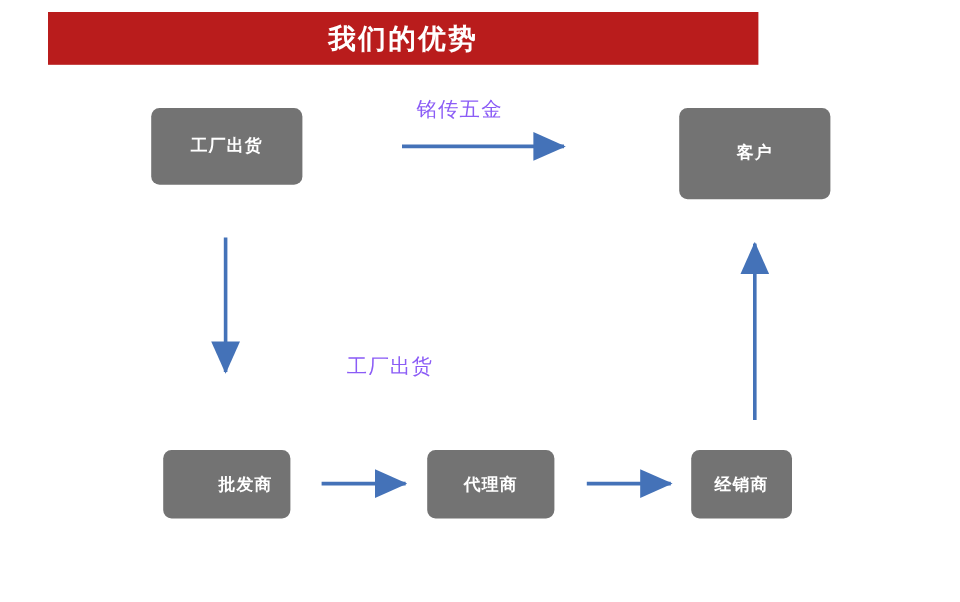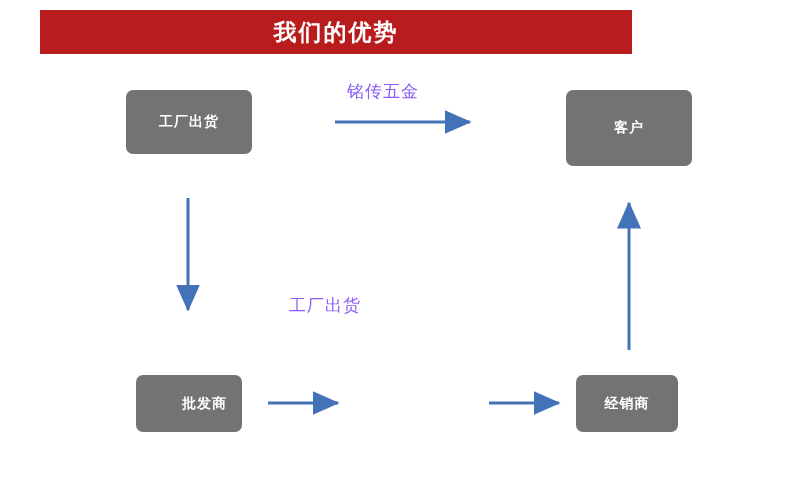--- a/index.html
+++ b/index.html
@@ -53,21 +53,21 @@
     font-weight: bold;
     letter-spacing: 1px;
     font-family: Liberation Mono, monospace;
     box-sizing: border-box;
   }
 
   #box-factory   { left: 126px; top: 90px;  width: 126px; height: 64px; }
   #box-customer  { left: 566px; top: 90px;  width: 126px; height: 76px; }
   #box-wholesale { left: 136px; top: 375px; width: 106px; height: 57px; padding-left: 31px; }
   #box-agent     { left: 356px; top: 375px; width: 106px; height: 57px; }
-  #box-dealer    { left: 576px; top: 375px; width: 102px; height: 57px; }
+  #box-dealer    { left: 576px; top: 375px; width: 84px; height: 57px; }
 
   
   #arrow-layer {
     position: absolute;
     left: 0;
     top: 0;
     width: 800px;
     height: 502px;
     pointer-events: none;
   }
@@ -140,20 +140,23 @@
 
   <div class="node-box" id="box-factory">
     <span>工厂出货</span>
   </div>
   <div class="node-box" id="box-customer">
     <span>客户</span>
   </div>
   <div class="node-box" id="box-wholesale">
     <span>批发商</span>
   </div>
+  <div class="node-box" id="box-agent">
+    <span>代理商</span>
+  </div>
   <div class="node-box" id="box-dealer">
     <span>经销商</span>
   </div>
 
   <div class="label-red" id="label-brand">铭传五金</div>
   <div class="label-red" id="label-note-3">工厂出货</div>
 
 </div>
 
 </body></html>

